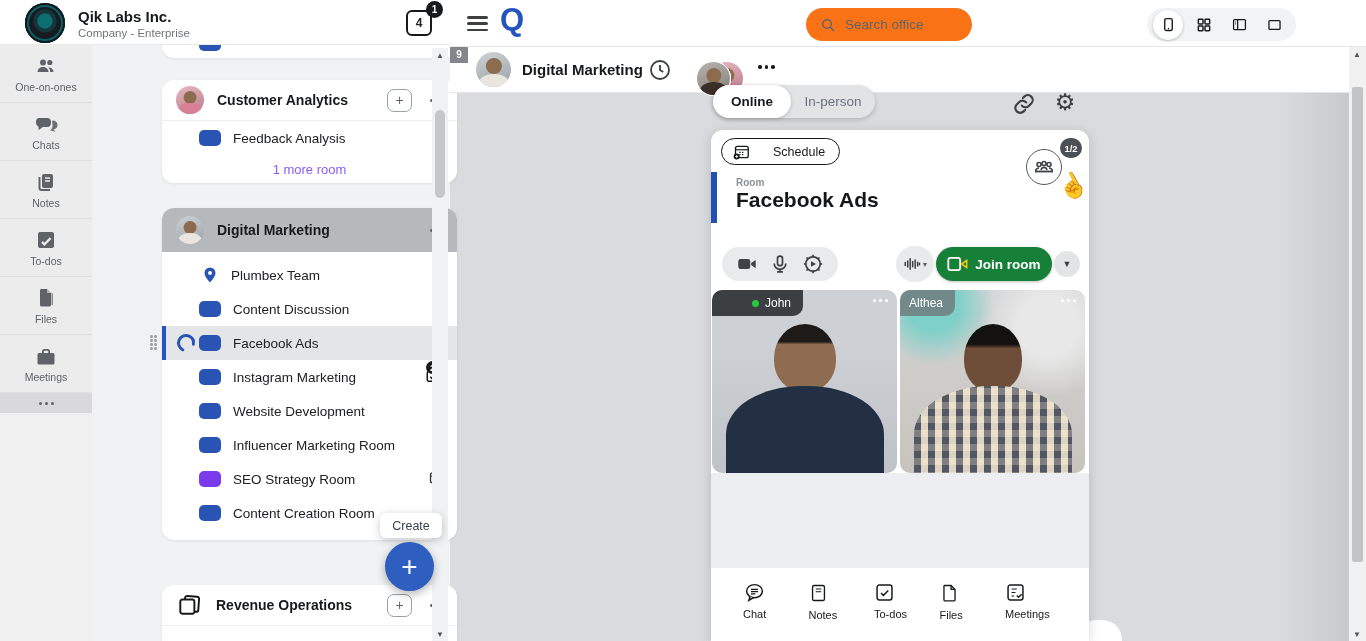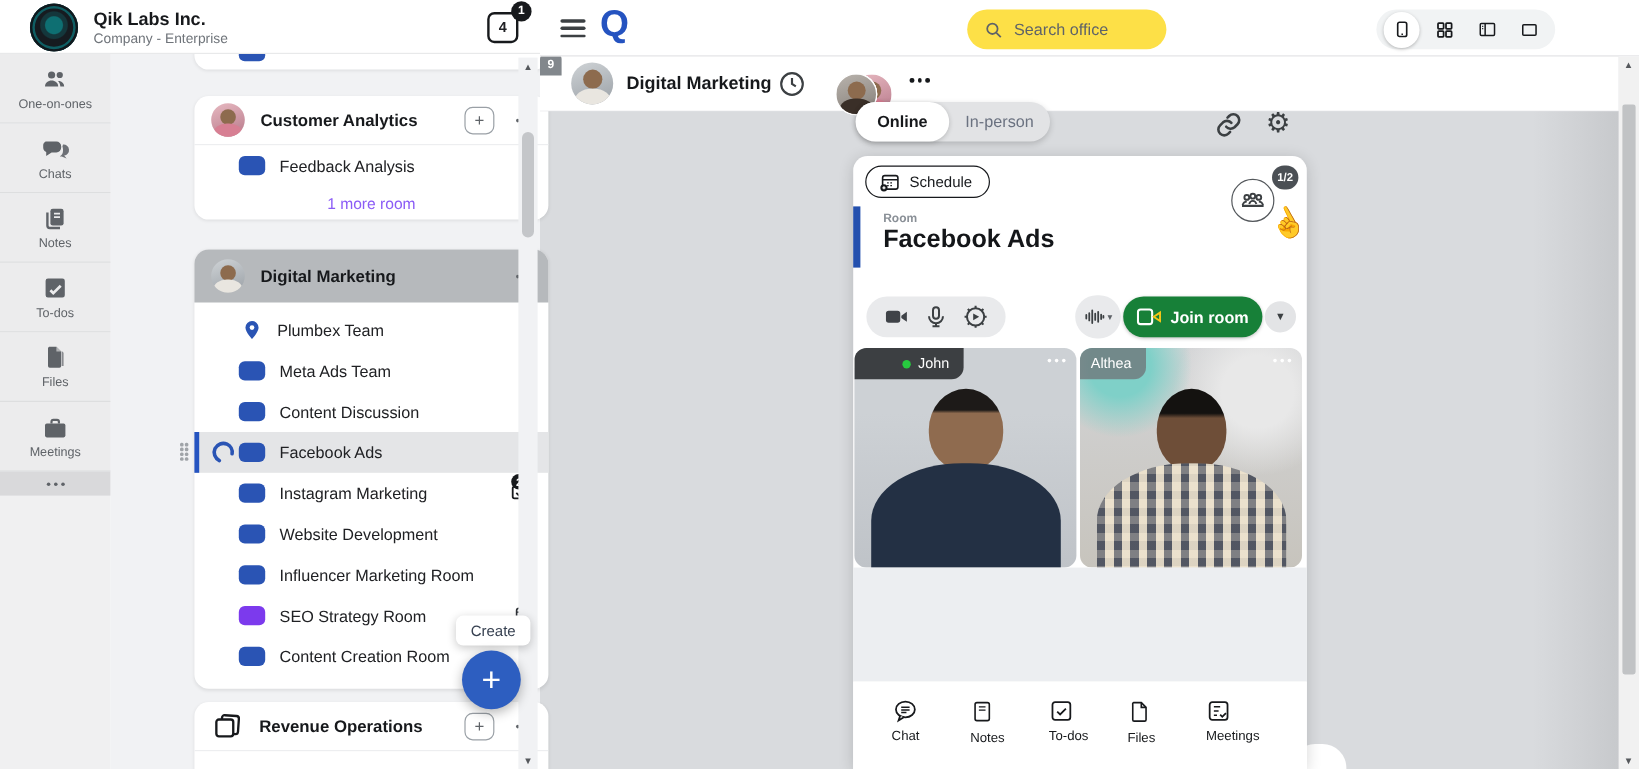--- a/index.html
+++ b/index.html
@@ -91,21 +91,21 @@
   #side-scroll { left:432px; top:48px; width:16px; height:593px; background:#f1f2f4; z-index:25; }
   .scroll-arrow { width:16px; height:14px; display:flex; align-items:center; justify-content:center; font-size:8px; color:#55585c; cursor:pointer; }
   #side-scroll .thumb { position:absolute; left:3px; top:62px; width:10px; height:88px; background:#c4c6c9; border-radius:5px; cursor:pointer; }
   #side-scroll .scroll-arrow.down { position:absolute; bottom:0; }
 
   
   #main-topbar { left:450px; top:0; width:916px; height:47px; background:#fff; border-bottom:1px solid #e6e7e9; z-index:10; }
   .hamburger { left:17px; top:16px; width:21px; height:15px; display:flex; flex-direction:column; justify-content:space-between; cursor:pointer; }
   .hamburger i { height:2.5px; background:#3c4043; border-radius:2px; }
   .q-logo { left:50px; top:2px; font-size:31px; font-weight:800; color:#2553c0; letter-spacing:-1px; }
-  .search-pill { left:356px; top:8px; width:166px; height:33px; background:#fde047; border-radius:17px;
+  .search-pill { left:356px; top:8px; width:166px; height:33px; background:#f97316; border-radius:17px;
     display:flex; align-items:center; padding-left:14px; gap:9px; }
   .search-pill input { border:none; outline:none; background:transparent; font-size:13.5px; color:#3c4043; width:115px;
     font-family:"Liberation Sans",sans-serif; }
   .search-pill input::placeholder { color:#5f6368; }
   .view-pill { left:697px; top:8px; width:149px; height:33px; background:#f1f3f4; border-radius:17px;
     display:flex; align-items:center; justify-content:space-between; padding:0 6px; }
   .view-btn { width:30px; height:30px; display:flex; align-items:center; justify-content:center; border-radius:50%; cursor:pointer; color:#17191c; }
   .view-btn.active { background:#fff; box-shadow:0 1px 3px rgba(0,0,0,.25); }
   .topbar-avatar { left:864px; top:8px; width:31px; height:31px; }
 
@@ -130,21 +130,21 @@
   .mode-tab.active { width:78px; background:#fff; border-radius:17px; font-weight:700; color:#17191c; box-shadow:0 1px 4px rgba(0,0,0,.2); }
   .mode-tab.inactive { flex:1; color:#6b7280; }
   .link-btn { left:1011px; top:91px; width:26px; height:26px; color:#3c4043; z-index:8; cursor:pointer; }
   .gear-btn { left:1051px; top:88px; width:28px; height:28px; color:#3c4043; z-index:8; cursor:pointer;
     font-size:23px; line-height:28px; text-align:center; }
 
   
   #room-card { left:711px; top:130px; width:378px; height:511px; background:#fff; border-radius:12px 12px 0 0;
     box-shadow:0 2px 12px rgba(0,0,0,.16); z-index:9; }
   .schedule-btn { left:10px; top:8px; height:27px; padding:0 14px 0 10px; border:1.5px solid #17191c; border-radius:14px;
-    display:flex; align-items:center; gap:7px; font-size:12.5px; color:#17191c; background:#fff; cursor:pointer; }
+    display:flex; align-items:center; gap:22px; font-size:12.5px; color:#17191c; background:#fff; cursor:pointer; }
   .capacity-btn { left:315px; top:19px; width:36px; height:36px; border:1.5px solid #54585c; border-radius:50%;
     display:flex; align-items:center; justify-content:center; color:#3c4043; cursor:pointer; background:#fff; }
   .capacity-badge { left:349px; top:8px; width:22px; height:20px; background:#4b5055; color:#fff; border-radius:10px;
     font-size:9.5px; font-weight:700; display:flex; align-items:center; justify-content:center; }
   .hand-cursor { left:347px; top:42px; font-size:24px; color:#2d3136; transform:rotate(-28deg); }
   .room-accent { left:0; top:42px; width:6px; height:51px; background:#2450ae; }
   .room-label { left:25px; top:47px; font-size:10px; font-weight:700; color:#8a9097; }
   .room-name { left:25px; top:58px; font-size:21px; font-weight:800; color:#141619; }
 
   .controls-pill { left:11px; top:117px; width:116px; height:34px; background:#e9eaec; border-radius:17px;
@@ -310,24 +310,20 @@
     </div>
     <div class="room-list">
       <div class="room-row">
         <span style="margin-right:12px;margin-left:2px;display:flex;">
           <svg width="18" height="20" viewBox="0 0 24 24" fill="#2a54b4">
               <path d="M12 2a7.3 7.3 0 0 0-7.3 7.3C4.7 14.5 12 22 12 22s7.3-7.5 7.3-12.7A7.3 7.3 0 0 0 12 2z"></path>
               <circle cx="12" cy="9.3" r="2.6" fill="#fff"></circle>
             </svg>
         </span>
         <span>Plumbex Team</span>
-      </div>
-      <div class="room-row">
-        <span class="room-sq"></span>
-        <span>Meta Ads Team</span>
       </div>
       <div class="room-row">
         <span class="room-sq"></span>
         <span>Content Discussion</span>
       </div>
       <div class="room-row row-selected">
         <span class="drag-handle">
             <i></i>
             <i></i>
             <i></i>

